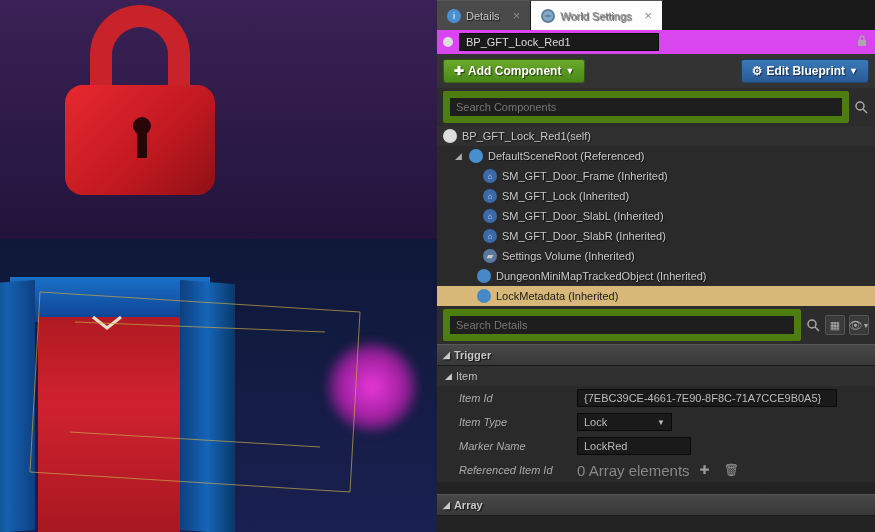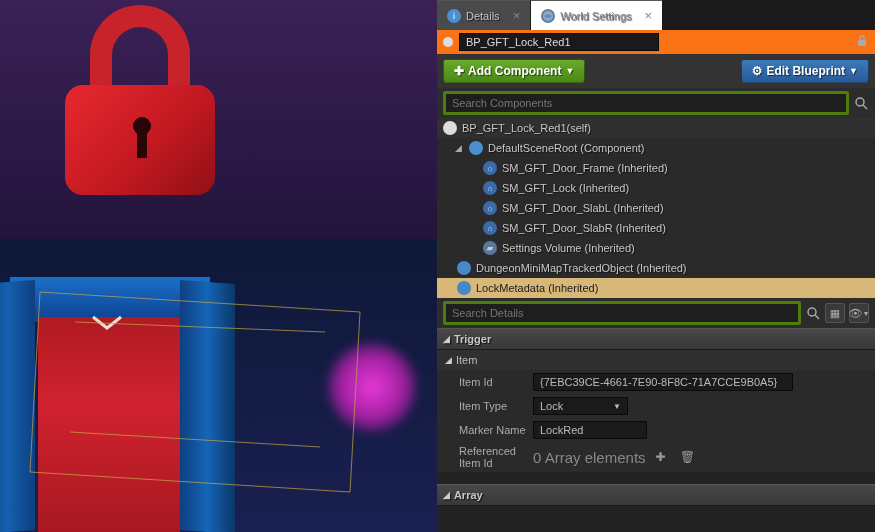--- a/index.html
+++ b/index.html
@@ -28,60 +28,60 @@
 .tabs { display: flex; height: 30px; background: #1a1a1a; }
 .tab { display: flex; align-items: center; gap: 5px; padding: 0 10px; background: #3a3a3a; border-top: 1px solid #555; border-right: 1px solid #1a1a1a; cursor: pointer; position: relative; }
 .tab.active { background: #4a4a4a; }
 .tab.inactive { background: #ffffff; color: #888; }
 .tab-icon { width: 14px; height: 14px; border-radius: 50%; display: flex; align-items: center; justify-content: center; font-size: 9px; }
 .tab-icon.info { background: #4a90d0; color: #fff; }
 .tab-icon.world { background: #6080a0; }
 .tab-text { text-shadow: 1px 1px 1px rgba(0,0,0,0.7); }
 .tab-close { margin-left: 8px; color: #888; font-size: 13px; cursor: pointer; }
 
-.name-row { display: flex; align-items: center; gap: 6px; padding: 3px 6px; background: #f97316; }
+.name-row { display: flex; align-items: center; gap: 6px; padding: 3px 6px; background: #d946ef; }
 .actor-dot { width: 10px; height: 10px; background: #ddd; border-radius: 50%; }
 .name-input { flex: 0 0 auto; width: 200px; padding: 2px 6px; background: #1a1a1a; border: 1px solid #0a0a0a; color: #ddd; font-size: 11px; }
 .lock-link { margin-left: auto; color: #aaa; font-size: 13px; }
 
 .btn-row { display: flex; gap: 4px; padding: 5px 6px; background: #333; }
 .btn { display: flex; align-items: center; gap: 4px; padding: 4px 10px; border-radius: 3px; font-size: 12px; font-weight: bold; color: #fff; cursor: pointer; text-shadow: 1px 1px 1px rgba(0,0,0,0.6); border: 1px solid rgba(0,0,0,0.4); }
 .btn-add { background: linear-gradient(180deg, #6aaa2a, #4a8818); }
 .btn-edit { background: linear-gradient(180deg, #3a7ab8, #2a5a98); margin-left: auto; }
 .btn .caret { font-size: 9px; }
 
 .search-row { display: flex; align-items: center; padding: 3px 6px; background: #2c2c2c; gap: 4px; }
-.search-input { flex: 1; padding: 3px 6px; background: #1e1e1e; border: 3px solid #4d7c0f; color: #aaa; font-size: 11px; border-radius: 2px; }
+.search-input { flex: 1; padding: 3px 6px; background: #1e1e1e; border: 7px solid #4d7c0f; color: #aaa; font-size: 11px; border-radius: 2px; }
 .search-icon { width: 16px; height: 16px; color: #aaa; display: flex; align-items: center; justify-content: center; }
 .view-btn { width: 20px; height: 20px; background: #3a3a3a; border: 1px solid #555; border-radius: 2px; display: flex; align-items: center; justify-content: center; cursor: pointer; color: #aaa; font-size: 11px; }
 
 .tree { background: #2a2a2a; }
 .tree-row { display: flex; align-items: center; gap: 5px; padding: 3px 6px; cursor: pointer; min-height: 20px; }
 .tree-row.selected { background: #d8b878; color: #1a1a1a; }
 .tree-row.self { background: #303030; }
 .tree-indent-1 { padding-left: 18px; }
-.tree-indent-2 { padding-left: 20px; }
+.tree-indent-2 { padding-left: 40px; }
 .tree-indent-3 { padding-left: 46px; }
 .tree-expand { width: 9px; color: #aaa; font-size: 9px; }
 .comp-icon { width: 14px; height: 14px; border-radius: 50%; display: flex; align-items: center; justify-content: center; font-size: 9px; }
 .ci-actor { background: #ddd; }
 .ci-scene { background: #4a90d0; }
 .ci-mesh { background: #3a6aa8; color: #cde; font-size: 8px; }
 .ci-box { background: #5878a0; }
 .ci-comp { background: #4888c8; }
 .tree-label { text-shadow: 1px 1px 1px rgba(0,0,0,0.6); }
 .tree-row.selected .tree-label { text-shadow: none; }
 
 .cat-header { display: flex; align-items: center; gap: 4px; padding: 4px 6px; background: linear-gradient(180deg, #484848, #383838); border-top: 1px solid #555; border-bottom: 1px solid #1a1a1a; font-weight: bold; text-shadow: 1px 1px 1px rgba(0,0,0,0.8); }
 .cat-arrow { font-size: 9px; color: #ccc; }
 
 .sub-header { display: flex; align-items: center; gap: 4px; padding: 4px 8px; background: #303030; color: #bbb; }
 
 .prop-row { display: flex; align-items: center; padding: 3px 0; background: #2a2a2a; min-height: 24px; }
-.prop-label { width: 96px; padding-left: 22px; color: #aaa; font-size: 11px; }
+.prop-label { width: 140px; padding-left: 22px; color: #aaa; font-size: 11px; font-style: italic; }
 .prop-value { flex: 1; padding-right: 24px; display: flex; align-items: center; gap: 6px; }
 .prop-input { padding: 2px 6px; background: #1a1a1a; border: 1px solid #0a0a0a; color: #bbb; font-size: 11px; border-radius: 1px; }
 .prop-input.wide { width: 260px; }
 .prop-input.med { width: 114px; }
 .prop-select { width: 95px; padding: 2px 6px; background: #1a1a1a; border: 1px solid #0a0a0a; color: #bbb; font-size: 11px; display: flex; justify-content: space-between; align-items: center; cursor: pointer; }
 .prop-static { color: #888; font-size: 15px; }
 .prop-icon-btn { color: #999; font-size: 12px; cursor: pointer; padding: 0 4px; }
 
 .details-area { background: #232323; flex: 1; }
 .empty-right { flex: 1; background: #232323; }
@@ -179,21 +179,21 @@
   </div>
 
   <div class="tree">
     <div class="tree-row self">
       <span class="comp-icon ci-actor"></span>
       <span class="tree-label">BP_GFT_Lock_Red1(self)</span>
     </div>
     <div class="tree-row tree-indent-1">
       <span class="tree-expand">◢</span>
       <span class="comp-icon ci-scene"></span>
-      <span class="tree-label">DefaultSceneRoot (Component)</span>
+      <span class="tree-label">DefaultSceneRoot (Referenced)</span>
     </div>
     <div class="tree-row tree-indent-3">
       <span class="comp-icon ci-mesh">⌂</span>
       <span class="tree-label">SM_GFT_Door_Frame (Inherited)</span>
     </div>
     <div class="tree-row tree-indent-3">
       <span class="comp-icon ci-mesh">⌂</span>
       <span class="tree-label">SM_GFT_Lock (Inherited)</span>
     </div>
     <div class="tree-row tree-indent-3">

